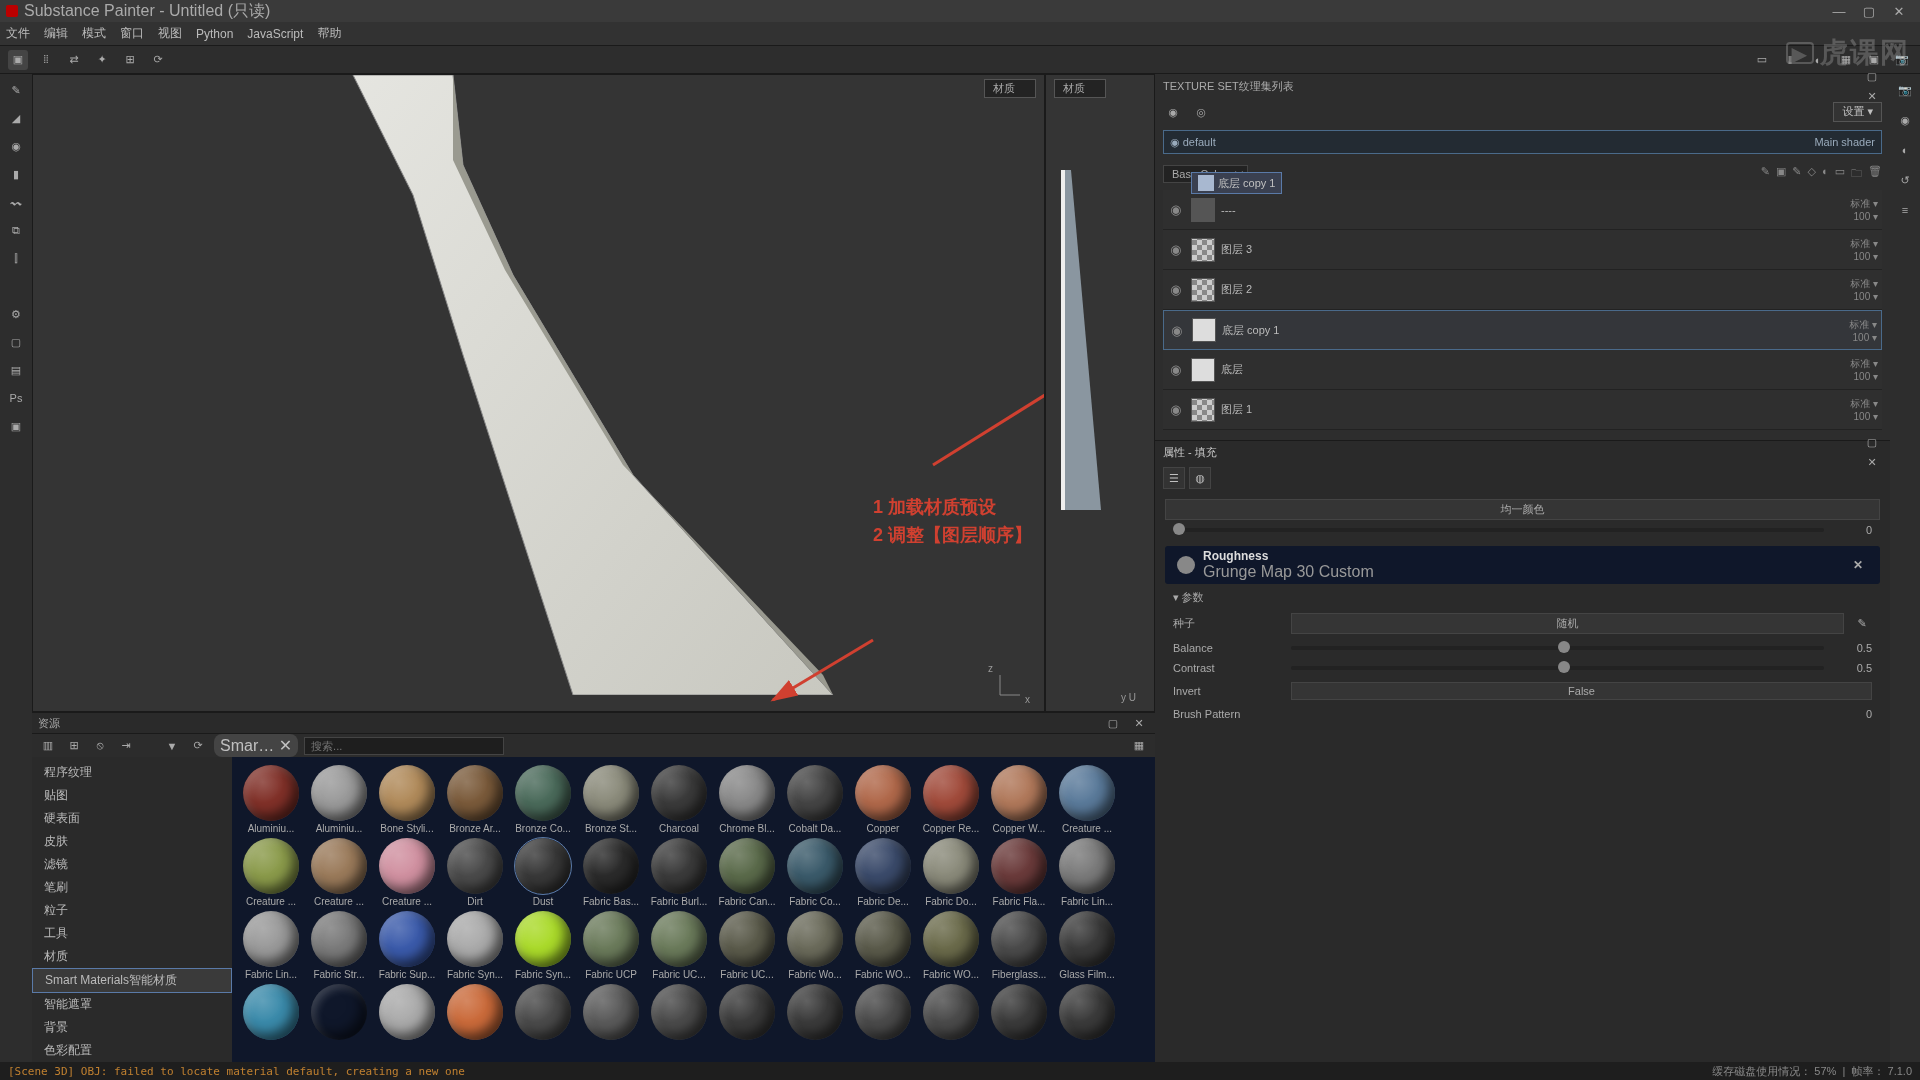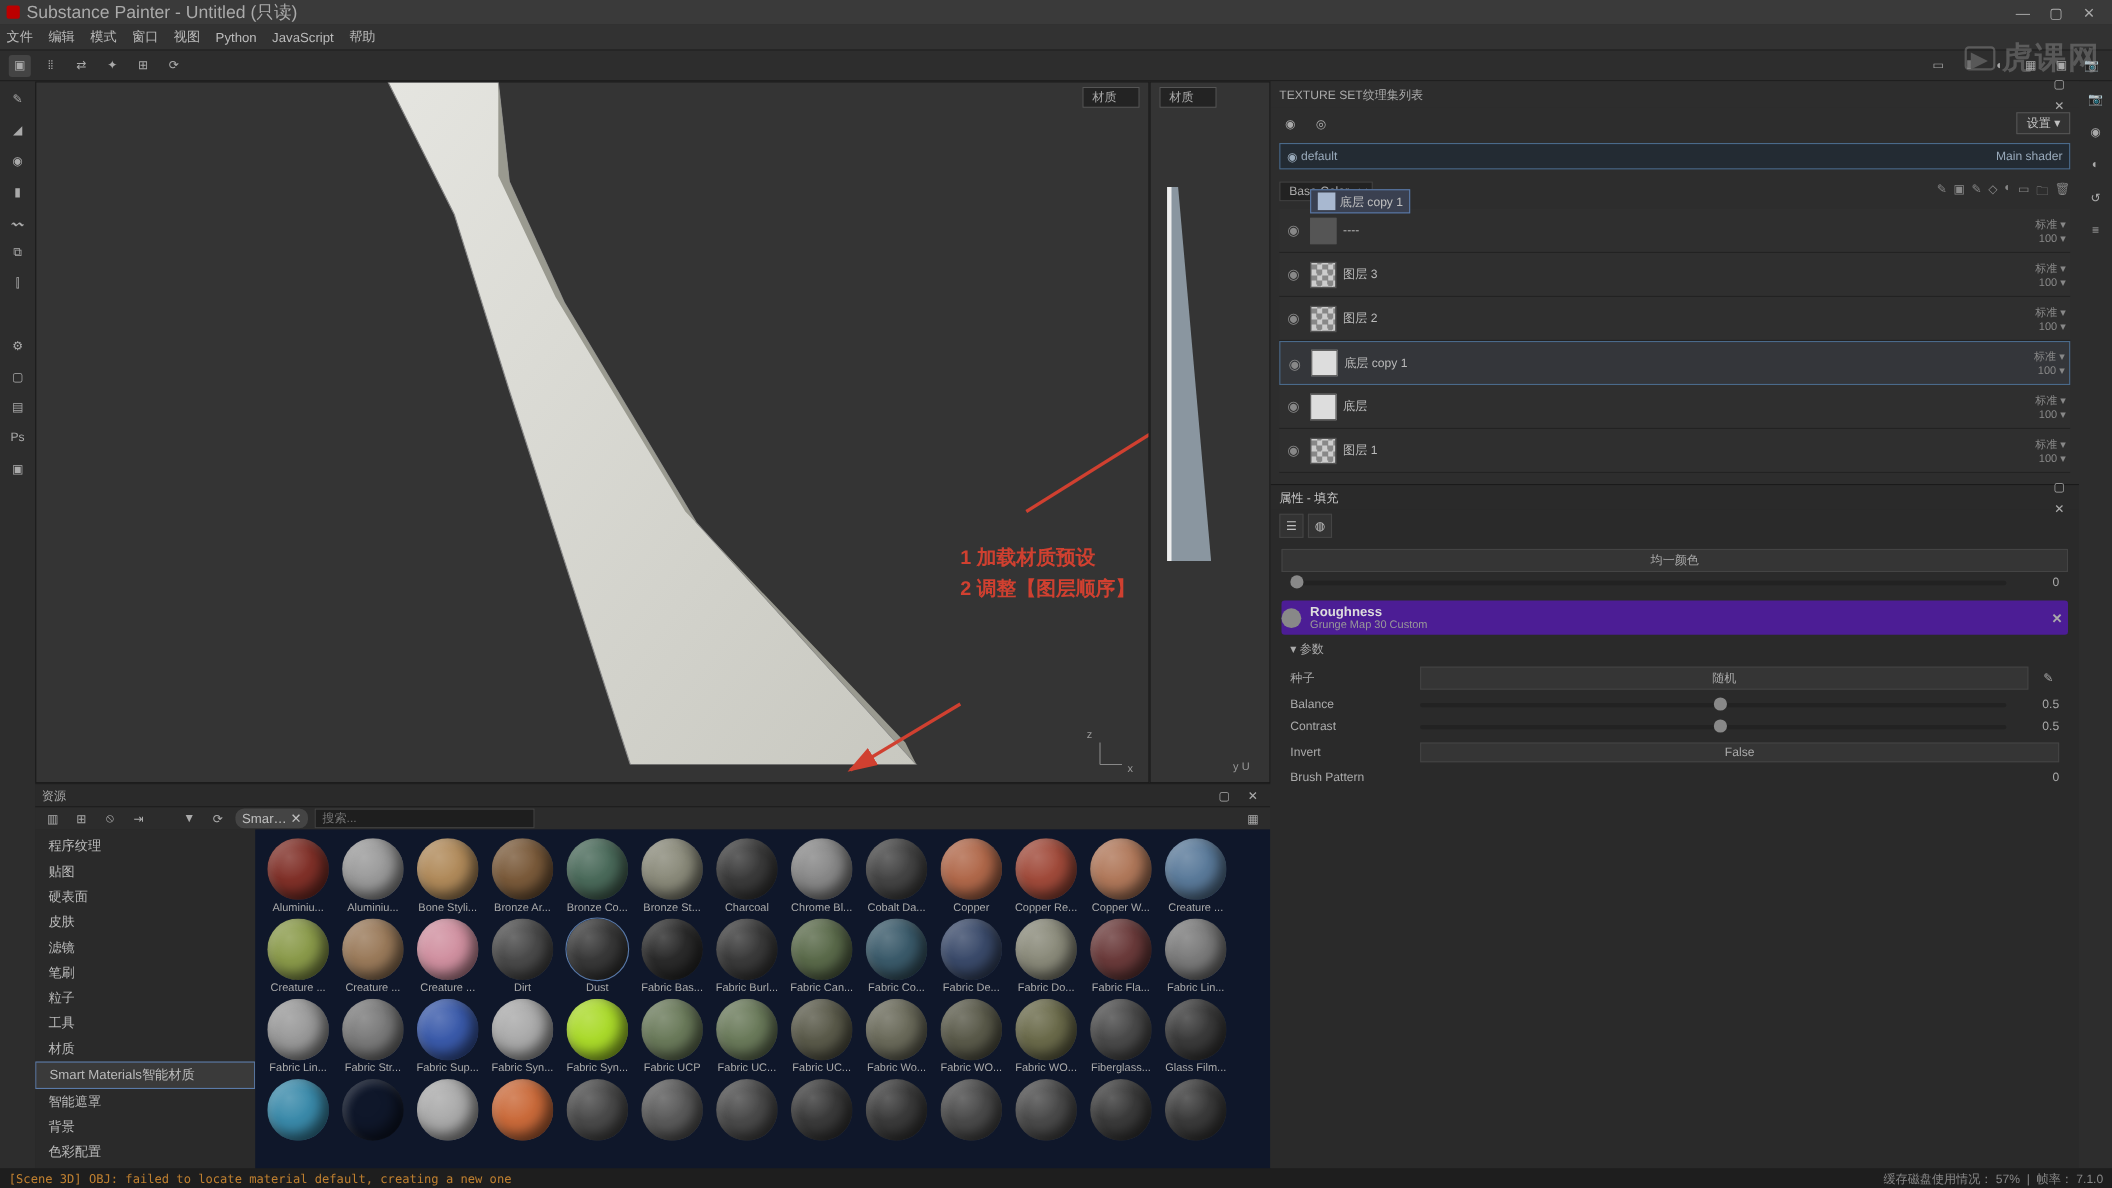--- a/index.html
+++ b/index.html
@@ -64,21 +64,21 @@
 .props-panel { flex:1; background:#2a2a2a; margin-top:10px; border-top:1px solid #1a1a1a; display:flex; flex-direction:column;}
 .props-header { height:22px; background:#2a2a2a; display:flex; align-items:center; padding:0 8px; color:#ccc; justify-content:space-between;}
 .props-body { padding:6px 10px; overflow:auto; flex:1;}
 .histo-btns { display:flex; gap:4px; padding:4px 8px;}
 .histo-btns div { width:22px; height:22px; background:#333; border:1px solid #444; display:flex; align-items:center; justify-content:center;}
 .slider-row { display:flex; align-items:center; padding:4px 8px; gap:8px;}
 .slider-row .lbl { width:110px; color:#aaa; font-size:11px;}
 .slider-row .track { flex:1; height:4px; background:#222; border-radius:2px; position:relative;}
 .slider-row .track .thumb { position:absolute; top:-5px; width:12px; height:12px; background:#888; border-radius:6px;}
 .slider-row .val { width:40px; text-align:right; color:#aaa; font-size:11px;}
-.section-head { background:#4c1d95; padding:3px 0; color:#ddd; font-size:12px; font-weight:bold; margin:6px 0 2px 0; border-radius:3px;}
+.section-head { background:#0f172a; padding:3px 12px; color:#ddd; font-size:12px; font-weight:bold; margin:6px 0 2px 0; border-radius:3px;}
 .collapse-row { padding:4px 8px; color:#aaa; font-size:11px;}
 .center-btn { background:#353535; text-align:center; padding:2px; color:#aaa; font-size:11px; border:1px solid #444;}
 .statusbar { position:absolute; left:0; right:0; bottom:0; height:18px; background:#1e1e1e; display:flex; align-items:center; padding:0 8px; font-size:11px; }
 .statusbar .log { color:#c08030; font-family: monospace; }
 .statusbar .right { margin-left:auto; color:#888;}
 .watermark { position:absolute; top:34px; right:10px; color:#aaa; font-size:28px; opacity:0.35; font-weight:bold; letter-spacing:2px; display:flex; align-items:center; gap:6px; z-index:50;}
 .watermark .play { width:28px; height:22px; border:2px solid #aaa; border-radius:4px; display:inline-flex; align-items:center; justify-content:center;}
 svg { display:block; }
 </style>
 </head>
@@ -194,21 +194,21 @@
         </div>
       </div>
       <div class="asset-toolbar">
         <span class="tool-icon">▥</span>
         <span class="tool-icon">⊞</span>
         <span class="tool-icon">⦸</span>
         <span class="tool-icon">⇥</span>
         <span style="width:14px"></span>
         <span class="tool-icon">▼</span>
         <span class="tool-icon">⟳</span>
-        <span style="background:#444; padding:2px 6px; border-radius:8px; font-size:12px;"><span>Smar…</span> ✕</span>
+        <span style="background:#444; padding:2px 6px; border-radius:8px; font-size:16px;"><span>Smar…</span> ✕</span>
         <input type="text" style="width: 200px;" placeholder="搜索...">
         <div style="flex:1"></div>
         <span class="tool-icon">▦</span>
       </div>
       <div class="asset-body">
         <div class="asset-cats" id="asset-cats">
             <div>程序纹理</div>
             <div>贴图</div>
             <div>硬表面</div>
             <div>皮肤</div>
@@ -550,21 +550,21 @@
               <div class="thumb" style="left:0%"></div>
             </div>
           <div class="val">0</div>
         </div>
 
         <div class="section-head" style="display:flex; align-items:center; gap:8px; justify-content:space-between;">
           <div style="display:flex; align-items:center; gap:8px;">
             <div style="width:18px; height:18px; background:#888; border-radius:9px;"></div>
             <div>
               <div>Roughness</div>
-              <div style="font-size:10px; font-weight:normal; color:#999;">Grunge Map 30  Custom</div>
+              <div style="font-size:16px; font-weight:normal; color:#999;">Grunge Map 30  Custom</div>
             </div>
           </div>
           <span class="tool-icon">✕</span>
         </div>
         <div class="collapse-row">▾ <span>参数</span></div>
         <div class="slider-row">
           <div class="lbl">种子</div>
           <div class="center-btn" style="flex:1;">随机</div>
           <span class="tool-icon">✎</span>
         </div>

